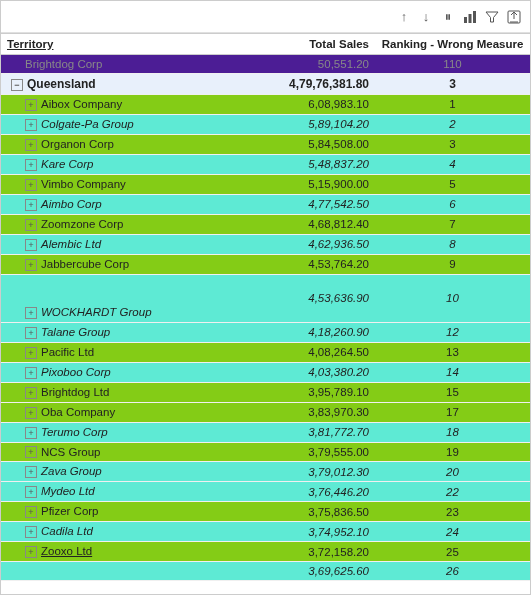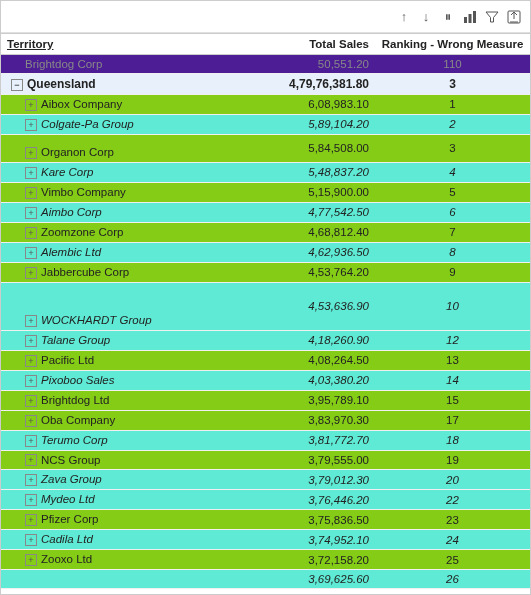--- a/index.html
+++ b/index.html
@@ -199,21 +199,21 @@
                 <div class="cell-name">
                   <span style="padding-left: 18px;"><span class="expand-icon">+</span><span>Colgate-Pa Group</span></span>
                 </div>
               </td>
               <td>5,89,104.20</td>
               <td>2</td>
             </tr>
             <tr class="row-even">
               <td>
                 <div class="cell-name">
-                  <span style="padding-left: 18px; margin-top: 8px;"><span class="expand-icon">+</span><span>Organon Corp</span></span>
+                  <span style="padding-left: 18px;"><span class="expand-icon">+</span><span>Organon Corp</span></span>
                 </div>
               </td>
               <td>5,84,508.00</td>
               <td>3</td>
             </tr>
             <tr class="row-odd">
               <td>
                 <div class="cell-name">
                   <span style="padding-left: 18px;"><span class="expand-icon">+</span><span>Kare Corp</span></span>
                 </div>
@@ -289,21 +289,21 @@
                 <div class="cell-name">
                   <span style="padding-left: 18px;"><span class="expand-icon">+</span><span>Pacific Ltd</span></span>
                 </div>
               </td>
               <td>4,08,264.50</td>
               <td>13</td>
             </tr>
             <tr class="row-odd">
               <td>
                 <div class="cell-name">
-                  <span style="padding-left: 18px;"><span class="expand-icon">+</span><span>Pixoboo Sales</span></span>
+                  <span style="padding-left: 18px;"><span class="expand-icon">+</span><span>Pixoboo Corp</span></span>
                 </div>
               </td>
               <td>4,03,380.20</td>
               <td>14</td>
             </tr>
             <tr class="row-even">
               <td>
                 <div class="cell-name">
                   <span style="padding-left: 18px;"><span class="expand-icon">+</span><span>Brightdog Ltd</span></span>
                 </div>
@@ -370,21 +370,21 @@
                 <div class="cell-name">
                   <span style="padding-left: 18px;"><span class="expand-icon">+</span><span>Cadila Ltd</span></span>
                 </div>
               </td>
               <td>3,74,952.10</td>
               <td>24</td>
             </tr>
             <tr class="row-even">
               <td>
                 <div class="cell-name">
-                  <span style="padding-left: 18px;"><span class="expand-icon">+</span><span>Zooxo Ltd</span></span>
+                  <span style="padding-left: 18px; text-decoration: underline;"><span class="expand-icon">+</span><span>Zooxo Ltd</span></span>
                 </div>
               </td>
               <td>3,72,158.20</td>
               <td>25</td>
             </tr>
             <tr class="row-odd">
               <td></td>
               <td>3,69,625.60</td>
               <td>26</td>
             </tr>

